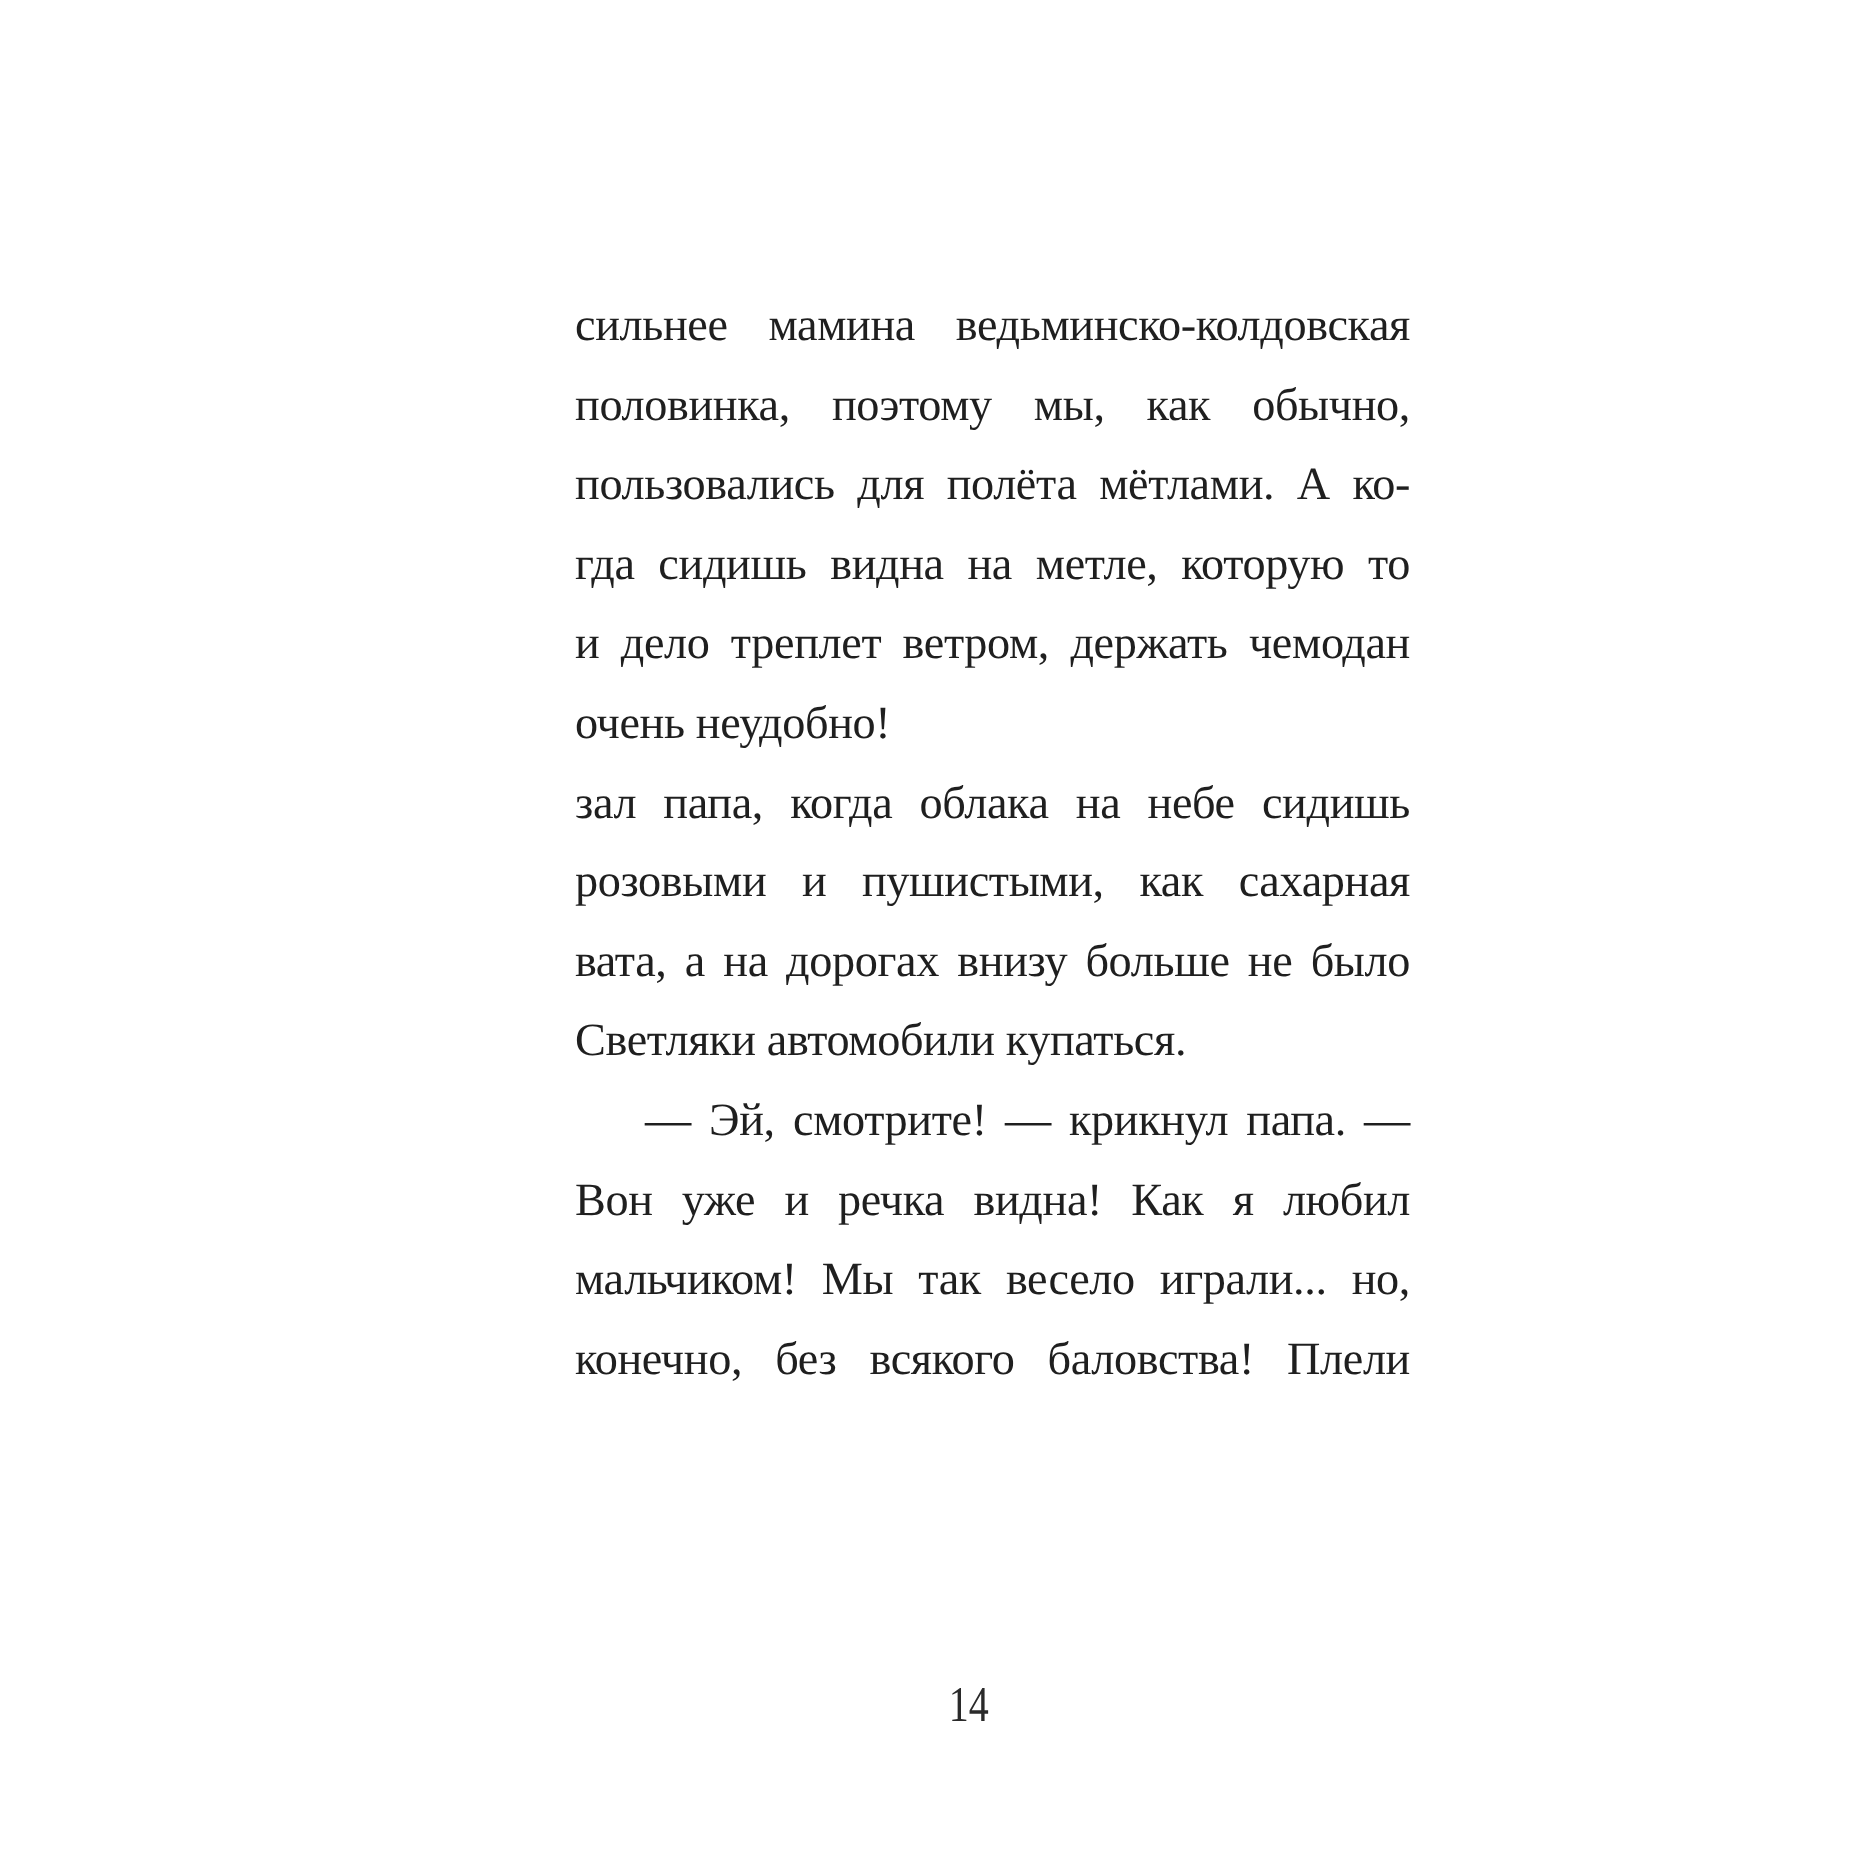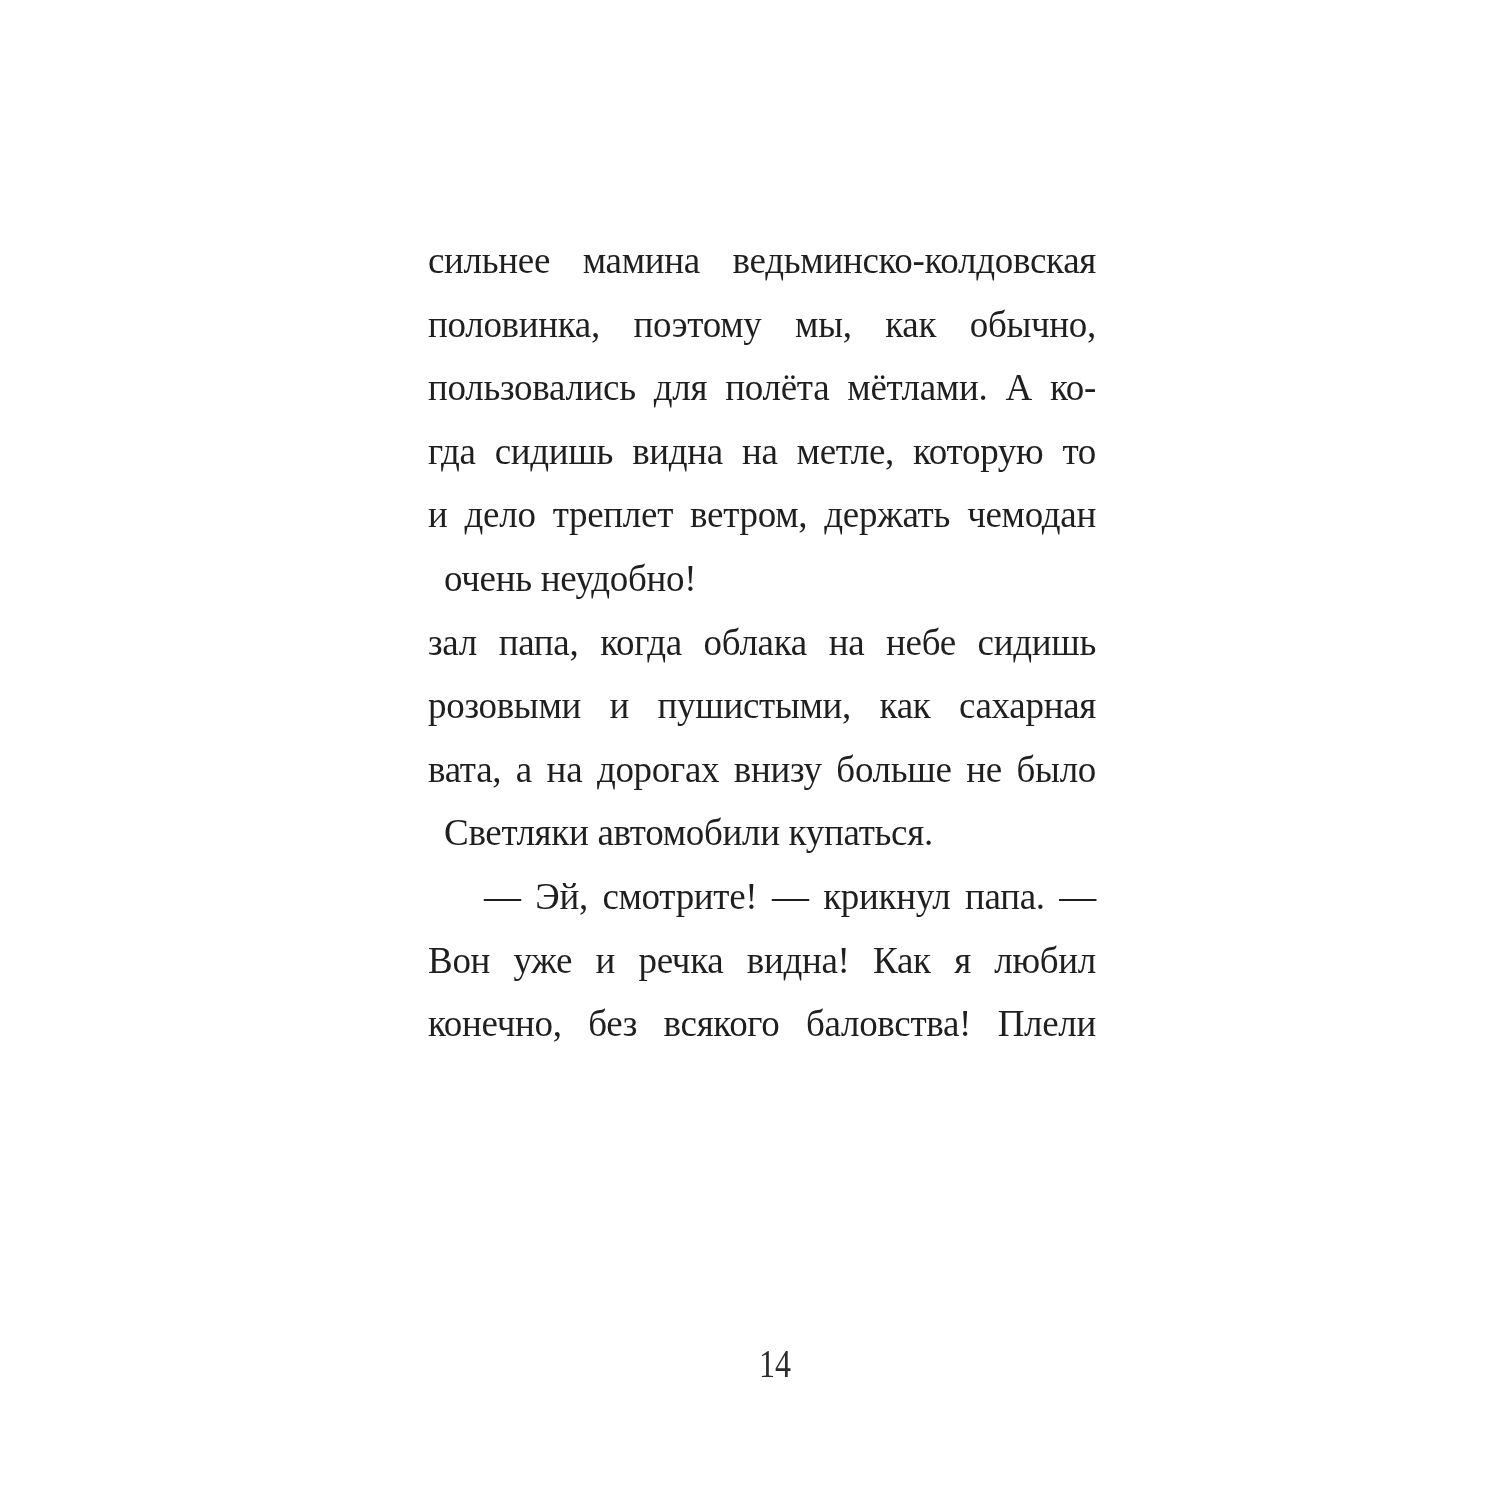--- a/index.html
+++ b/index.html
@@ -15,21 +15,21 @@
     }
     .page {
       position: absolute;
       left: 0; top: 0;
       width: 1500px;
       height: 1500px;
       background: #ffffff;
     }
     .text-block {
       position: absolute;
-      left: 428px;
+      left: 460px;
       top: 236px;
       width: 668px;
     }
     .line {
       height: 63.6px;
       line-height: 50px;
       font-family: "Liberation Serif", "DejaVu Serif", serif;
       font-size: 37px;
       color: #1f1f1f;
       white-space: nowrap;
@@ -41,21 +41,20 @@
       text-align: justify;
       text-align-last: justify;
       white-space: normal;
     }
     .line.indent {
       padding-left: 56px;
     }
     .line.last {
       text-align: left;
       text-align-last: left;
-      margin-left: 16px;
     }
     .page-number {
       position: absolute;
       left: 740px;
       top: 1340px;
       width: 70px;
       text-align: center;
       font-family: "Liberation Serif", "DejaVu Serif", serif;
       font-size: 40px;
       color: #2a2a2a;
@@ -72,17 +71,18 @@
     <div class="line justify">пользовались для полёта мётлами. А ко-</div>
     <div class="line justify">гда сидишь видна на метле, которую то</div>
     <div class="line justify">и дело треплет ветром, держать чемодан</div>
     <div class="line last">очень неудобно!</div>
     <div class="line justify">зал папа, когда облака на небе сидишь</div>
     <div class="line justify">розовыми и пушистыми, как сахарная</div>
     <div class="line justify">вата, а на дорогах внизу больше не было</div>
     <div class="line last">Светляки автомобили купаться.</div>
     <div class="line justify indent">— Эй, смотрите! — крикнул папа. —</div>
     <div class="line justify">Вон уже и речка видна! Как я любил</div>
+    <div class="line justify">мальчиком! Мы так весело играли... но,</div>
     <div class="line justify">конечно, без всякого баловства! Плели</div>
   </div>
 
   <div class="page-number">14</div>
 </div>
 
 </body></html>

